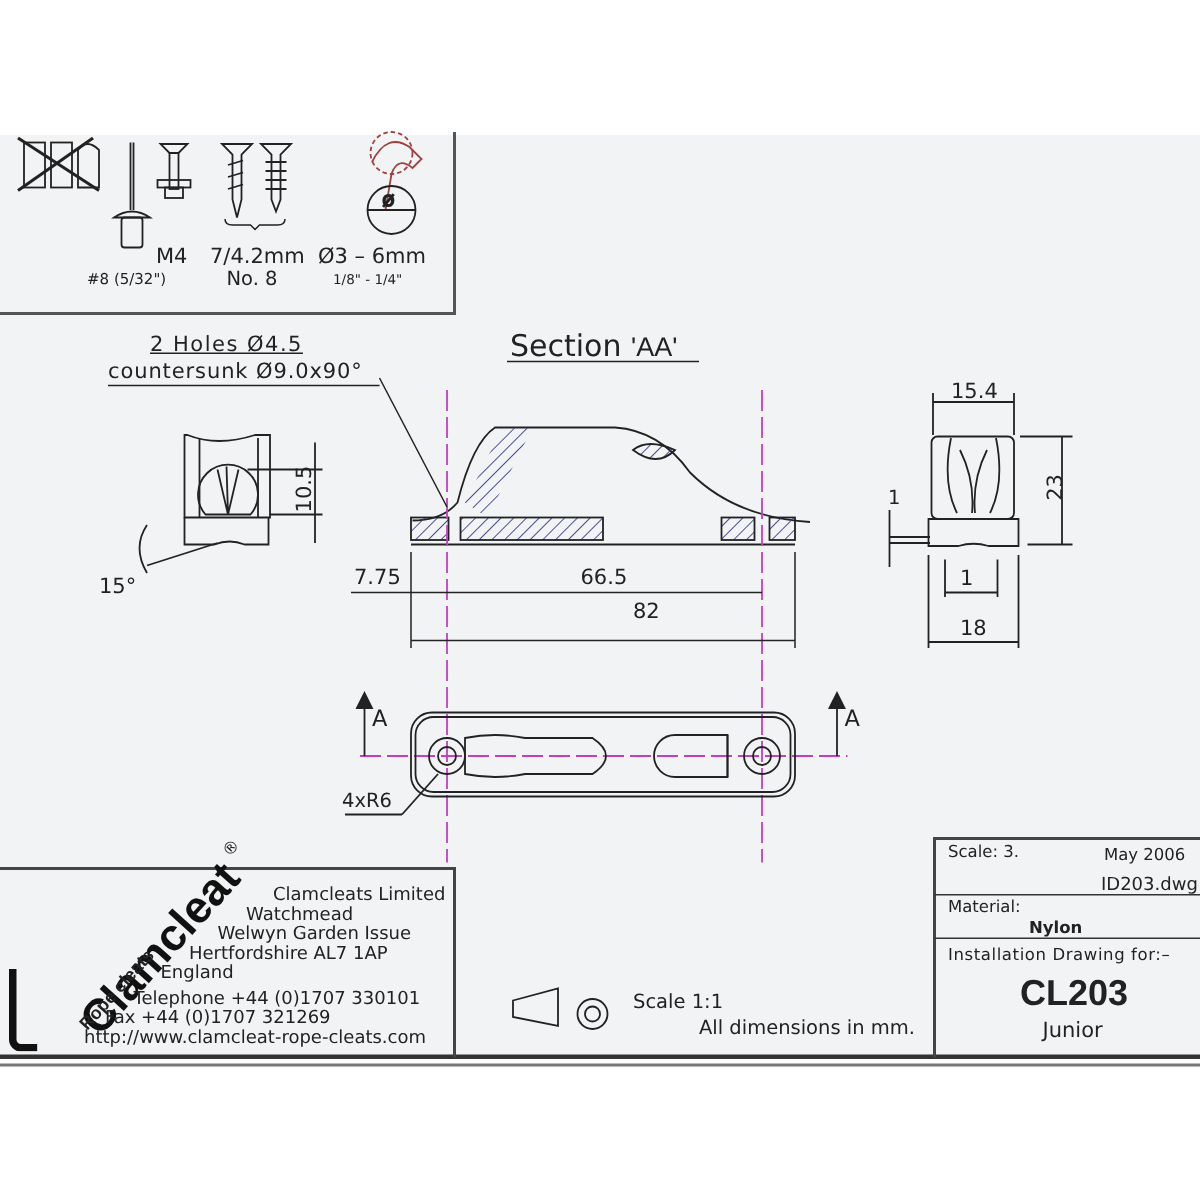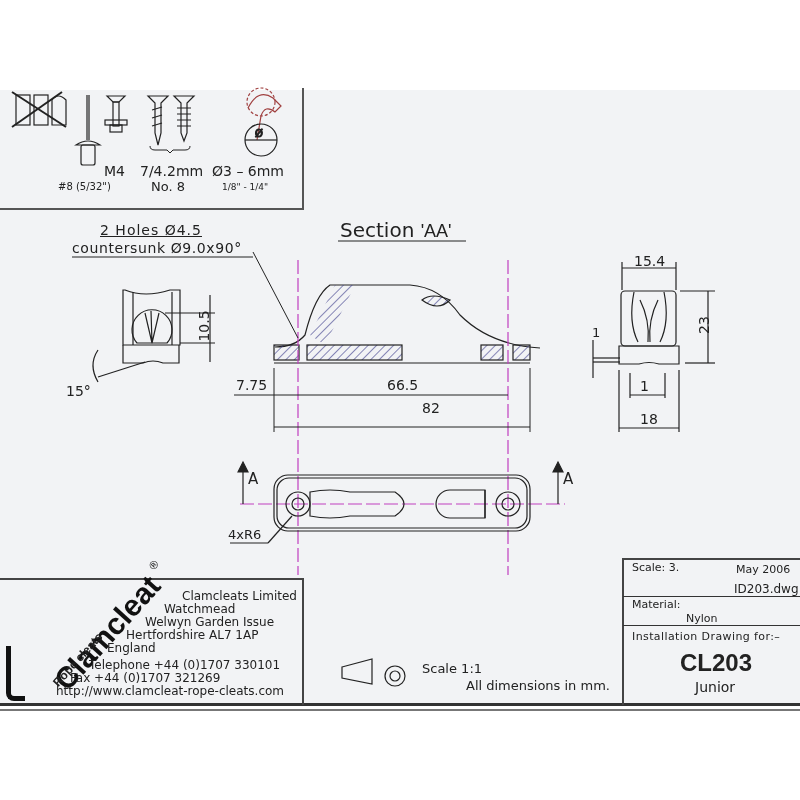--- a/index.html
+++ b/index.html
@@ -204,16 +204,16 @@
 <div class="box" style="left:622px;top:558px;width:180px;height:147px;border-width:2px 0 0 2px;border-color:#444;"></div>
 <div style="position:absolute;left:623px;top:596px;width:180px;height:1px;background:#333;"></div>
 <div style="position:absolute;left:623px;top:625px;width:180px;height:1px;background:#333;"></div>
 <div class="lbl" style="left:632px;top:561px;font-size:11px;">
   <span>Scale:</span>
   <span>3.</span>
 </div>
 <div class="lbl" style="left:736px;top:563px;font-size:11px;">May 2006</div>
 <div class="lbl" style="left:734px;top:582px;font-size:12px;">ID203.dwg</div>
 <div class="lbl" style="left:632px;top:598px;font-size:11px;">Material:</div>
-<div class="lbl" style="left:686px;top:612px;font-size:11px;">Nylon</div>
+<div class="lbl" style="left:686px;top:612px;font-size:11px;font-weight:bold;">Nylon</div>
 <div class="lbl" style="left:632px;top:630px;font-size:11px;letter-spacing:0.4px;">Installation Drawing for:–</div>
 <div class="lbl" style="left:680px;top:649px;font-family:'Liberation Sans',sans-serif;font-weight:bold;font-size:24px;">CL203</div>
 <div class="lbl" style="left:695px;top:679px;font-size:14px;">Junior</div>
 
 </body></html>

